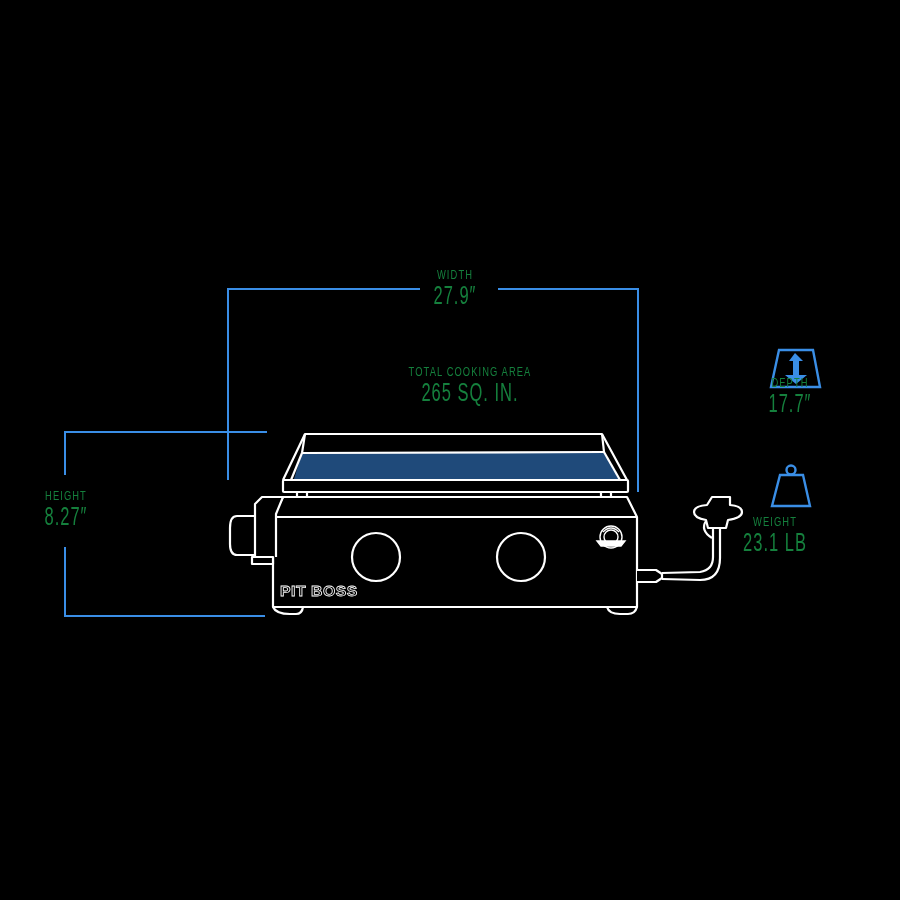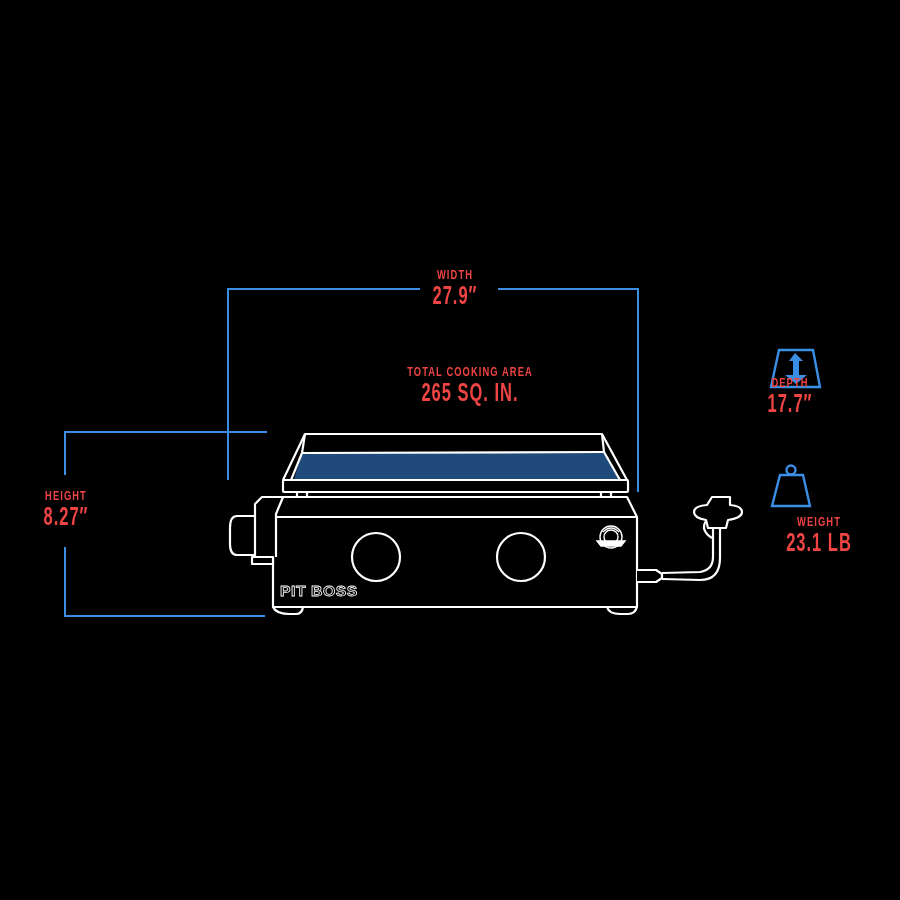--- a/index.html
+++ b/index.html
@@ -14,24 +14,24 @@
       overflow: hidden;
       font-family: "Liberation Sans", sans-serif;
     }
     .canvas {
       position: absolute;
       left: 0; top: 0;
       width: 900px; height: 900px;
     }
     .label {
       position: absolute;
-      color: #ef4444;
+      color: #15803d;
       text-align: center;
       font-family: "Liberation Sans", sans-serif;
-      font-weight: bold;
+      font-weight: normal;
       letter-spacing: 1px;
       line-height: 1;
       transform-origin: center top;
     }
     .label .small {
       display: block;
       font-size: 13px;
       transform: scaleX(0.72);
       letter-spacing: 1.5px;
     }
@@ -39,21 +39,21 @@
       display: block;
       font-size: 25px;
       margin-top: 2px;
       transform: scaleX(0.66);
       letter-spacing: 1.5px;
     }
     #width-label { left: 395px; top: 268px; width: 120px; }
     #cooking-label { left: 370px; top: 365px; width: 200px; }
     #height-label { left: 16px; top: 489px; width: 100px; }
     #depth-label { left: 740px; top: 376px; width: 100px; }
-    #weight-label { left: 764px; top: 515px; width: 110px; }
+    #weight-label { left: 720px; top: 515px; width: 110px; }
     .brand {
       position: absolute;
       left: 280px;
       top: 582px;
       font-family: "Liberation Sans", sans-serif;
       font-size: 15px;
       font-weight: bold;
       color: #000;
       -webkit-text-stroke: 0.8px #ffffff;
       letter-spacing: 0.5px;

